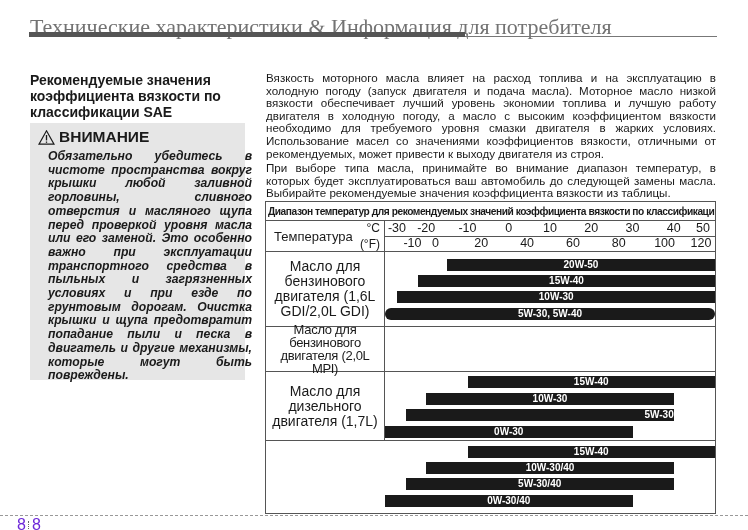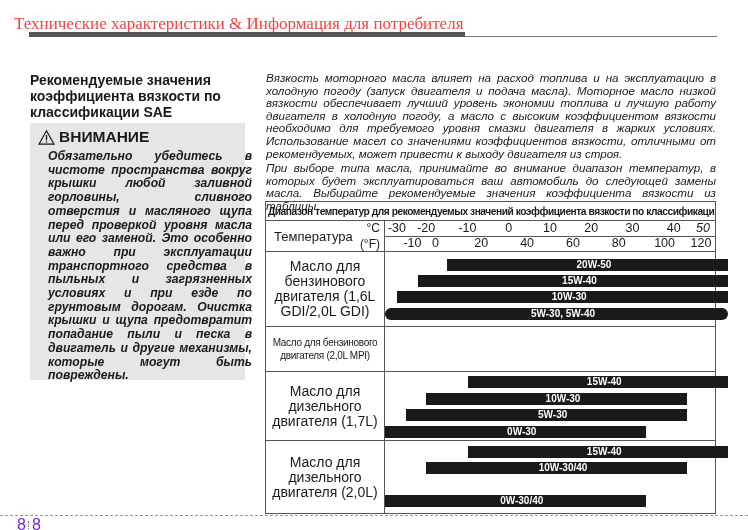--- a/index.html
+++ b/index.html
@@ -1,44 +1,44 @@
 <!DOCTYPE html>
 <html><head>
 <meta charset="utf-8">
 <style>
   html, body { margin:0; padding:0; }
   body { width:748px; height:530px; background:#ffffff; position:relative; overflow:hidden; font-family:"Liberation Sans", sans-serif; color:#1a1a1a; }
-  .header-title { position:absolute; left:14px; top:14px; font-family:"Liberation Serif", serif; font-size:17px; color:#ef4444; white-space:nowrap; }
+  .header-title { position:absolute; left:30px; top:14px; font-family:"Liberation Serif", serif; font-size:22px; color:#737373; white-space:nowrap; }
   .header-bar { position:absolute; left:29px; top:32px; width:436px; height:5px; background:#555; }
   .header-line { position:absolute; left:465px; top:36px; width:252px; height:1px; background:#777; }
 
   .section-title { position:absolute; left:30px; top:72px; width:210px; font-weight:bold; font-size:14px; line-height:16px; color:#1a1a1a; }
   .warning-box { position:absolute; left:30px; top:123px; width:215px; height:257px; background:#e6e6e6; }
   .warning-head { position:absolute; left:8px; top:5px; font-weight:bold; font-size:15.5px; display:flex; align-items:center; gap:4px; }
   .warning-icon { width:17px; height:15px; }
   .warning-text { position:absolute; left:18px; top:27px; width:204px; font-weight:bold; font-style:italic; font-size:12.2px; line-height:13.7px; text-align:justify; text-align-last:left; }
 
-  .body-text { position:absolute; left:266px; top:72px; width:450px; font-size:11.6px; line-height:12.6px; text-align:justify;font-style:italic; }
+  .body-text { position:absolute; left:266px; top:72px; width:450px; font-size:11.6px; line-height:12.6px; text-align:justify; }
   .body-text p { margin:0 0 2px 0; }
 
   .table { position:absolute; left:265px; top:201px; width:451px; height:313px; border:1px solid #555; box-sizing:border-box; }
   .t-title { position:absolute; left:0; top:0; width:100%; height:19px; border-bottom:1px solid #555; font-weight:bold; font-size:10.2px; line-height:19px; padding-left:2px; letter-spacing:-0.45px; white-space:nowrap; overflow:hidden; box-sizing:border-box; }
   .t-temp-label { position:absolute; left:0; top:19px; width:119px; height:31px; border-right:1px solid #555; border-bottom:1px solid #555; box-sizing:border-box; }
   .t-temp-label .lbl { position:absolute; left:8px; top:8px; font-size:13px; }
   .t-temp-label .uc { position:absolute; right:4px; top:0px; font-size:12px; }
   .t-temp-label .uf { position:absolute; right:4px; top:16px; font-size:12px; }
   .t-scale { position:absolute; left:119px; top:19px; width:330px; height:31px; border-bottom:1px solid #555; box-sizing:border-box; }
   .t-scale .row-c { position:absolute; left:0; top:0; width:100%; height:15px; border-bottom:1px solid #555; }
   .t-scale .row-f { position:absolute; left:0; top:15px; width:100%; height:15px; }
   .tick { position:absolute; font-size:12.5px; line-height:15px; transform:translateX(-50%); white-space:nowrap; }
   .group { position:absolute; left:0; width:100%; border-bottom:1px solid #555; box-sizing:border-box; }
   .group:last-child { border-bottom:none; }
   .g-label { position:absolute; left:0; top:0; width:119px; height:100%; border-right:1px solid #555; box-sizing:border-box; display:flex; align-items:center; justify-content:center; text-align:center; font-size:14px; line-height:15px; }
-  .g-label.small { font-size:10px; line-height:13px; letter-spacing:-0.3px; }
-  .bar { position:absolute; height:12px; background:#1a1a1a; color:#fff; font-weight:bold; font-size:10px; line-height:12px; text-align:center; white-space:nowrap;padding-left:13px; }
+  .g-label.small { font-size:13px; line-height:13px; letter-spacing:-0.3px; }
+  .bar { position:absolute; height:12px; background:#1a1a1a; color:#fff; font-weight:bold; font-size:10px; line-height:12px; text-align:center; white-space:nowrap; }
 
   .footer-line { position:absolute; left:0; top:515px; width:748px; border-top:1px dashed #999; }
   .page-num { position:absolute; left:17px; top:516px; font-size:16px; color:#6d28d9; }
   .page-num .sep { display:inline-block; width:1px; height:10px; border-left:1px dotted #666; margin:0 2px; vertical-align:-1px; }
 </style>
 </head>
 <body>
 
 <div class="header-title">Технические характеристики &amp; Информация для потребителя</div>
 <div class="header-bar"></div>
@@ -73,21 +73,21 @@
   <div class="t-scale">
     <div class="row-c" id="row-c">
         <span class="tick" style="left: 12px;">-30</span>
         <span class="tick" style="left: 41.25px;">-20</span>
         <span class="tick" style="left: 82.5px;">-10</span>
         <span class="tick" style="left: 123.75px;">0</span>
         <span class="tick" style="left: 165px;">10</span>
         <span class="tick" style="left: 206.25px;">20</span>
         <span class="tick" style="left: 247.5px;">30</span>
         <span class="tick" style="left: 288.75px;">40</span>
-        <span class="tick" style="left: 318px; font-style: italic;">50</span>
+        <span class="tick" style="left: 318px;">50</span>
       </div>
     <div class="row-f" id="row-f">
         <span class="tick" style="left: 27.5px;">-10</span>
         <span class="tick" style="left: 50.4167px;">0</span>
         <span class="tick" style="left: 96.25px;">20</span>
         <span class="tick" style="left: 142.083px;">40</span>
         <span class="tick" style="left: 187.917px;">60</span>
         <span class="tick" style="left: 233.75px;">80</span>
         <span class="tick" style="left: 279.583px;">100</span>
         <span class="tick" style="left: 316px;">120</span>
@@ -101,26 +101,26 @@
         <div class="bar" style="left: 131.375px; width: 317.625px; top: 39px;">10W-30</div>
         <div class="bar" style="left: 119px; width: 330px; top: 56px; border-radius: 6px;">5W-30, 5W-40</div>
       </div>
       <div class="group" style="top: 125px; height: 45px;">
         <div class="g-label small">Масло для бензинового двигателя (2,0L MPI)</div>
       </div>
       <div class="group" style="top: 170px; height: 69px;">
         <div class="g-label">Масло для дизельного двигателя (1,7L)</div>
         <div class="bar" style="left: 201.5px; width: 247.5px; top: 4px;">15W-40</div>
         <div class="bar" style="left: 160.25px; width: 247.5px; top: 21px;">10W-30</div>
-        <div class="bar" style="left: 139.625px; width: 268.125px; top: 37px;">5W-30</div>
+        <div class="bar" style="left: 139.625px; width: 268.125px; top: 37px; text-align: right;">5W-30</div>
         <div class="bar" style="left: 119px; width: 247.5px; top: 54px;">0W-30</div>
       </div>
       <div class="group" style="top: 239px; height: 73px;">
-        <div class="g-label">Масло для дизельного двигателя (2,0L)</div>
         <div class="bar" style="left: 201.5px; width: 247.5px; top: 5px;">15W-40</div>
         <div class="bar" style="left: 160.25px; width: 247.5px; top: 21px;">10W-30/40</div>
+        <div class="bar" style="left: 139.625px; width: 268.125px; top: 37px;">5W-30/40</div>
         <div class="bar" style="left: 119px; width: 247.5px; top: 54px;">0W-30/40</div>
       </div>
     </div>
 </div>
 
 <div class="footer-line"></div>
 <div class="page-num"><span>8</span><span class="sep"></span><span>8</span></div>
 
 </body></html>

